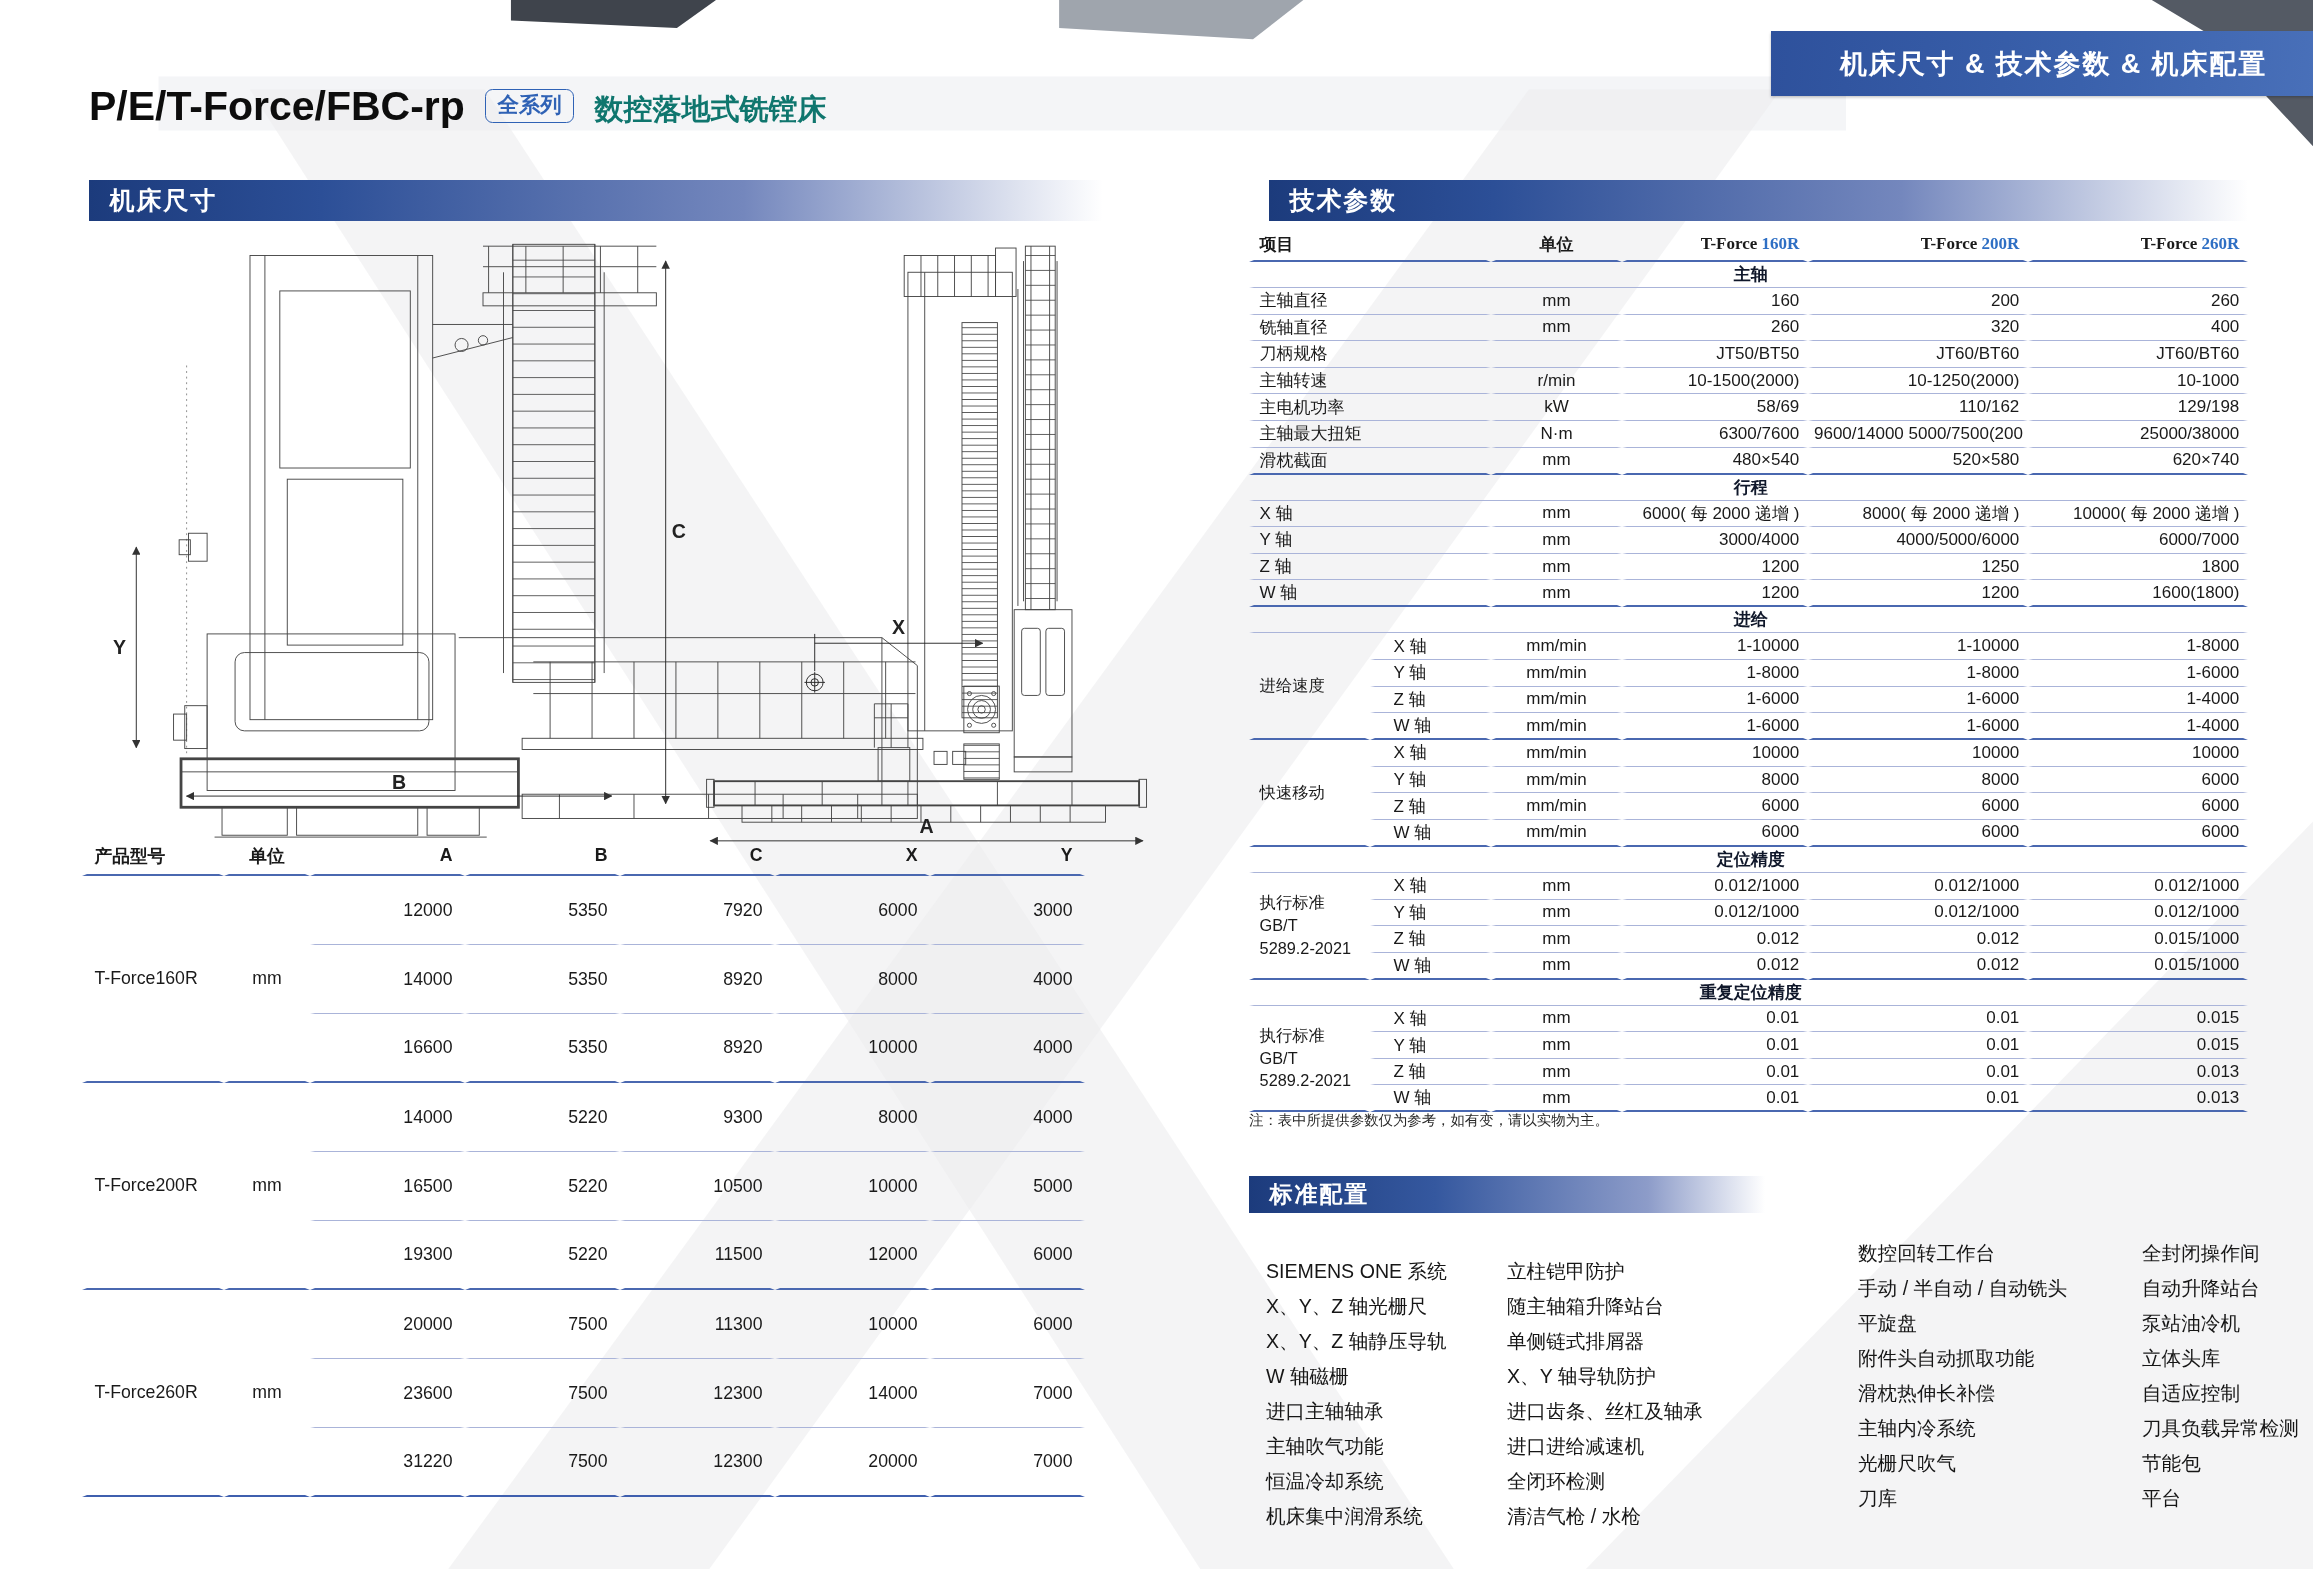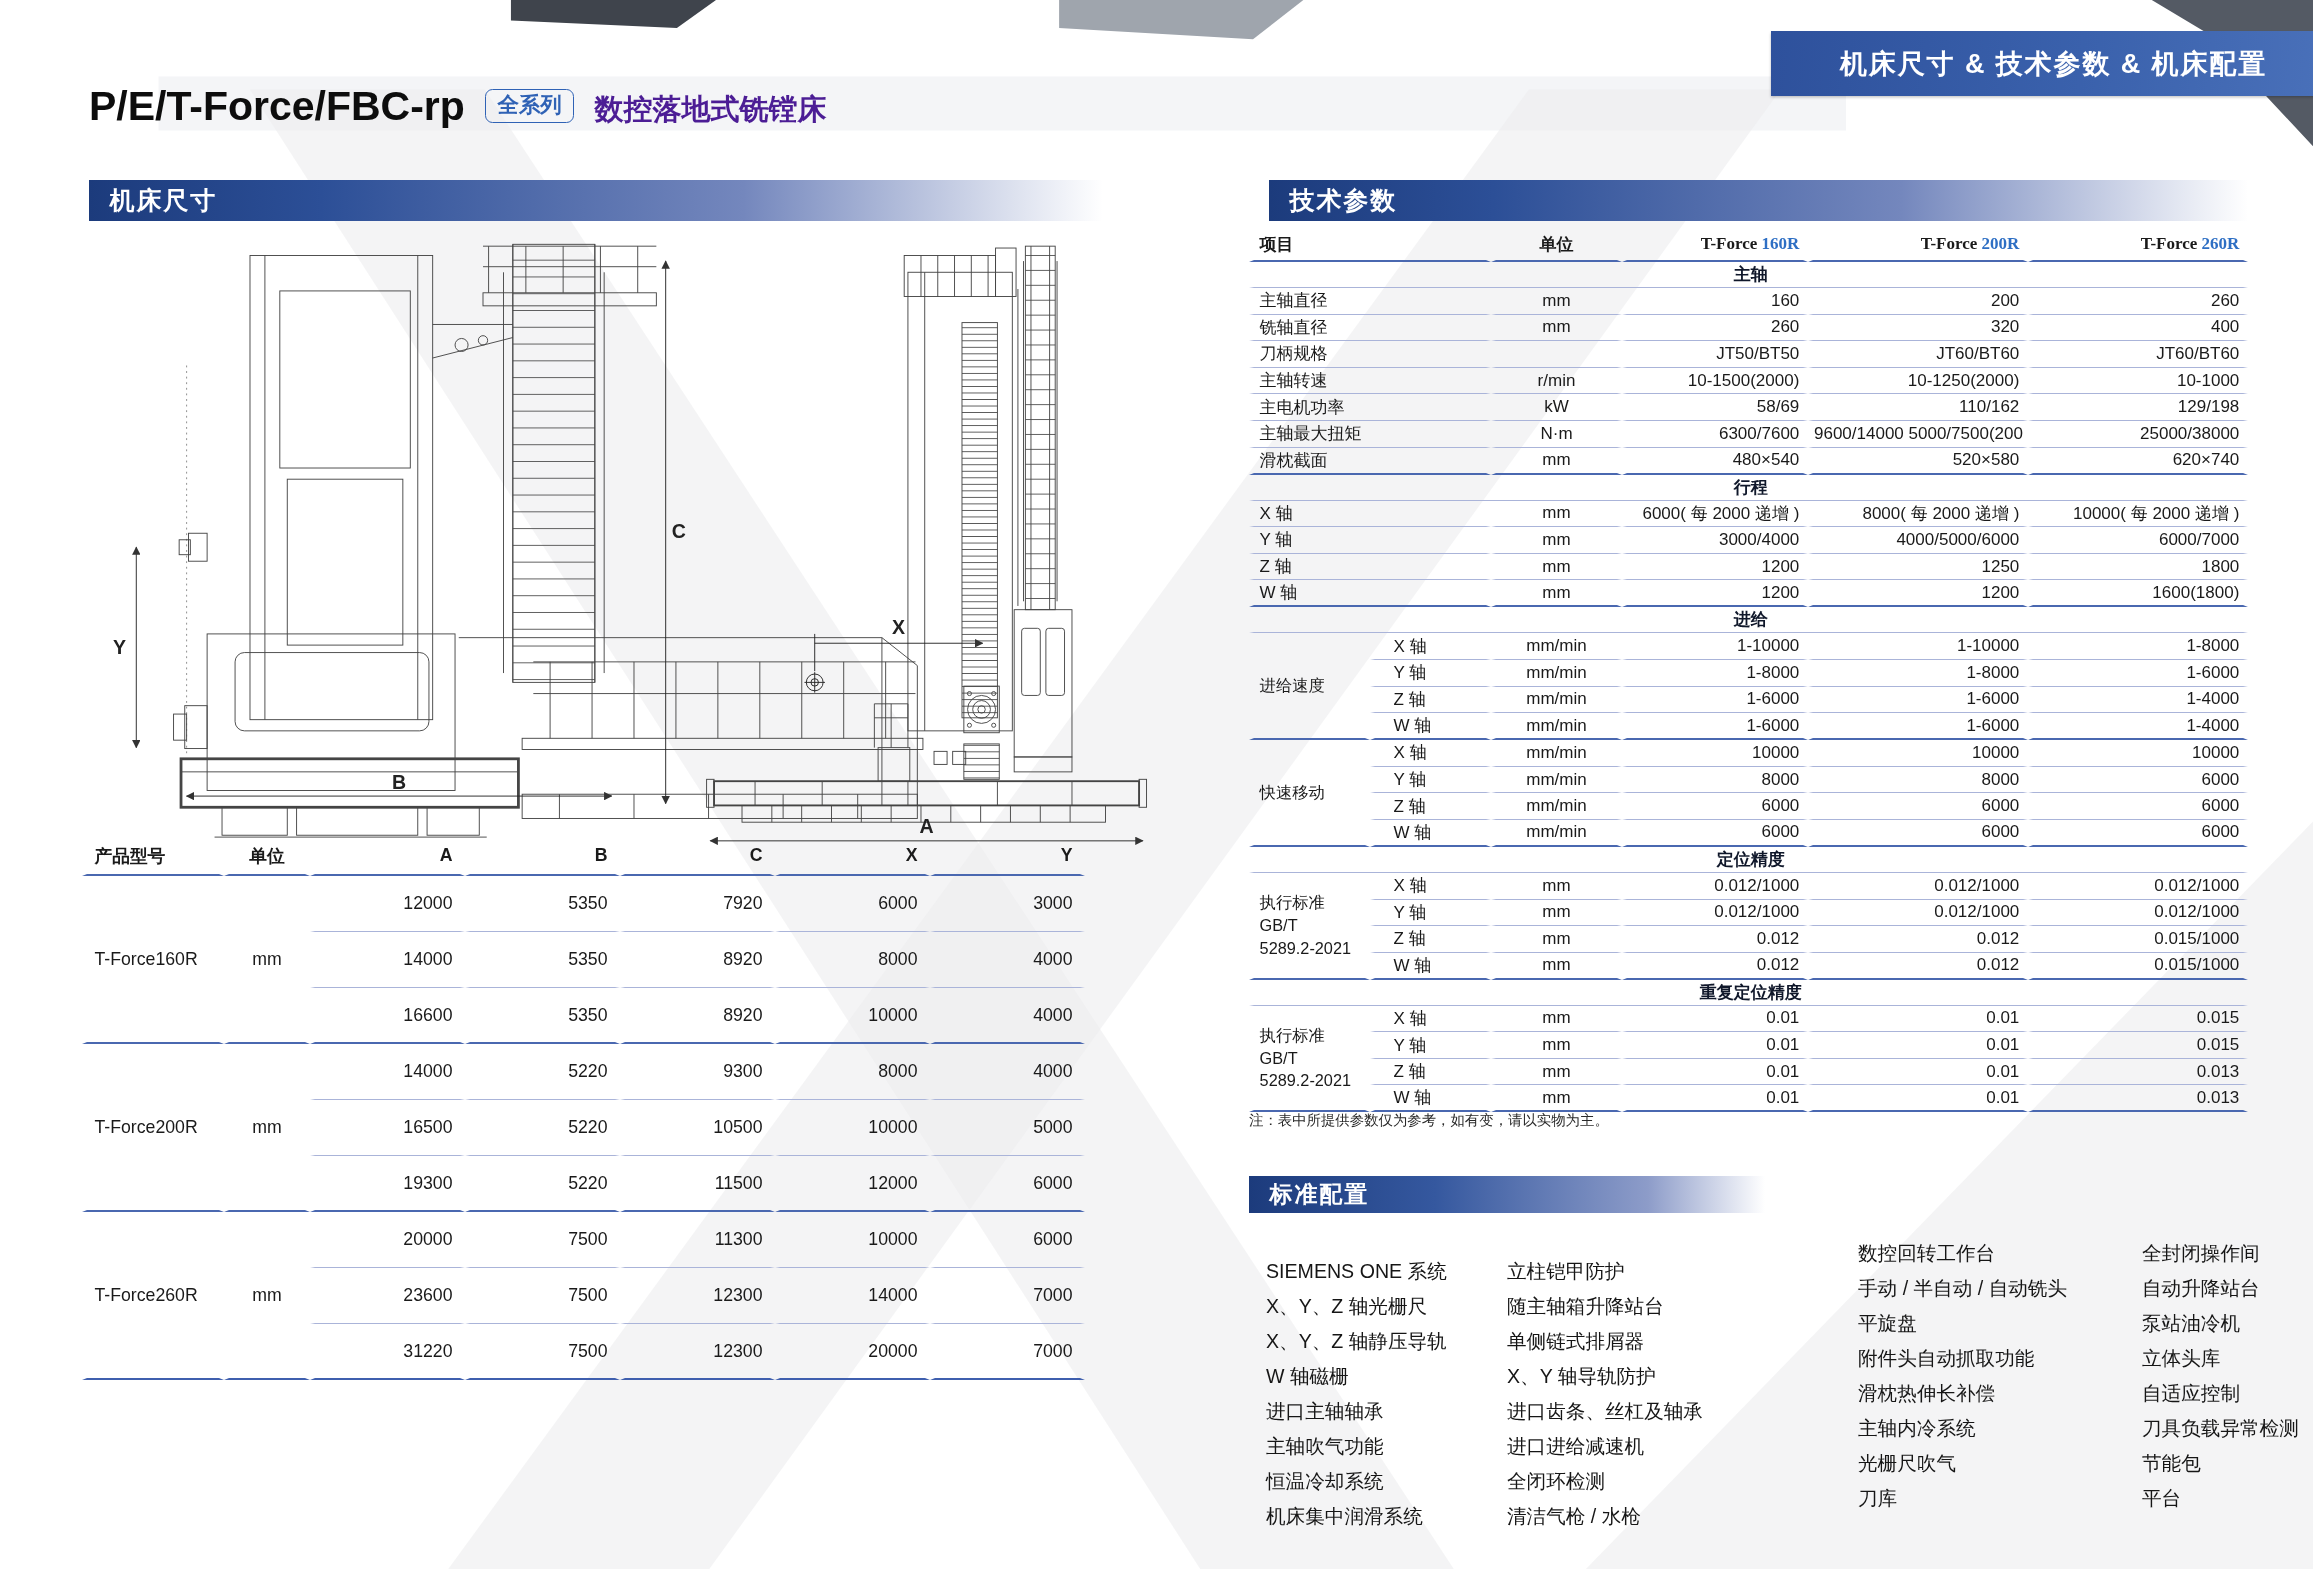--- a/index.html
+++ b/index.html
@@ -5,21 +5,21 @@
   html,body{margin:0;padding:0;background:#fff;}
   body{font-family:"Liberation Sans","DejaVu Sans",sans-serif;color:#1a1a1a;}
   #page{position:relative;width:2314px;height:1570px;background:#fff;overflow:hidden;}
   #decor{position:absolute;left:0;top:0;z-index:0;}
   .layer{position:absolute;z-index:1;}
 
   
   #title-row{left:89px;top:82px;display:flex;align-items:center;gap:20.5px;}
   #main-title{font-size:41px;font-weight:bold;letter-spacing:0px;color:#0d0d0d;}
   #series-badge{border:1.9px solid #2f62b5;color:#2f62b5;border-radius:7.5px;font-size:21.4px;font-weight:bold;padding:2.8px 11.2px;line-height:1.2;}
-  #sub-title{font-size:29px;font-weight:bold;color:#4c1d95;margin-top:8px;}
+  #sub-title{font-size:29px;font-weight:bold;color:#0f766e;margin-top:8px;}
   #top-banner{left:1771px;top:31px;width:565px;height:65px;background:linear-gradient(95deg,#2e519c 0%,#3a61ac 55%,#4a71ba 100%);
     display:flex;align-items:center;justify-content:center;color:#fff;font-size:27px;font-weight:bold;letter-spacing:1.9px;box-shadow:0 1.9px 2.8px rgba(0,0,0,.25);}
 
   
   .section-bar{height:41px;line-height:41px;color:#fff;font-size:25px;font-weight:bold;letter-spacing:1.9px;padding-left:20.5px;
     background:linear-gradient(90deg,#1c3b7c 0%,#2c4f97 22%,#7487bd 62%,rgba(236,238,245,0) 96%);}
   #dims-bar{left:89px;top:180px;width:1035px;}
   #specs-bar{left:1249px;top:180px;width:999px;margin-left:20px;}
   .cfg-bar{height:37px;line-height:37px;font-size:23px;
     background:linear-gradient(90deg,#1c3b7c 0%,#35589f 35%,#8d9cc9 75%,rgba(236,238,245,0) 97%);}
@@ -39,21 +39,21 @@
   #spec-table td.c{text-align:center;}
   #spec-table td.r{text-align:right;padding-right:3.7px;}
   #spec-table td.l{text-align:left;padding-left:5.6px;}
   #spec-table tr.sec td{height:25px;color:#0f172a;font-weight:bold;font-size:17px;text-align:center;}
   #spec-table td.grp{white-space:pre-line;line-height:1.4;font-size:16.3px;vertical-align:middle;}
   #spec-table td.axis{padding-left:18.6px;}
   .mdl-code{color:#2e6fc4;}
   #spec-note{left:1249px;top:1111px;font-size:14.4px;color:#2a2a2a;}
 
   #dims-table{width:1001px;font-size:17.7px;}
-  #dims-table td{height:56px;vertical-align:middle;}
+  #dims-table td{height:69px;vertical-align:middle;}
   #dims-table tr.hd td{height:39px;font-weight:bold;}
   #dims-table td.c{text-align:center;}
   #dims-table td.r{text-align:right;padding-right:7.5px;}
   #dims-table td.l{text-align:left;padding-left:7.5px;}
 
   
   .cfg-list{position:absolute;display:flex;gap:0;}
   .cfg-list ul{list-style:none;margin:0;padding:0;font-size:19.6px;color:#161616;}
   .cfg-list li{height:35px;line-height:35px;white-space:nowrap;}
 

